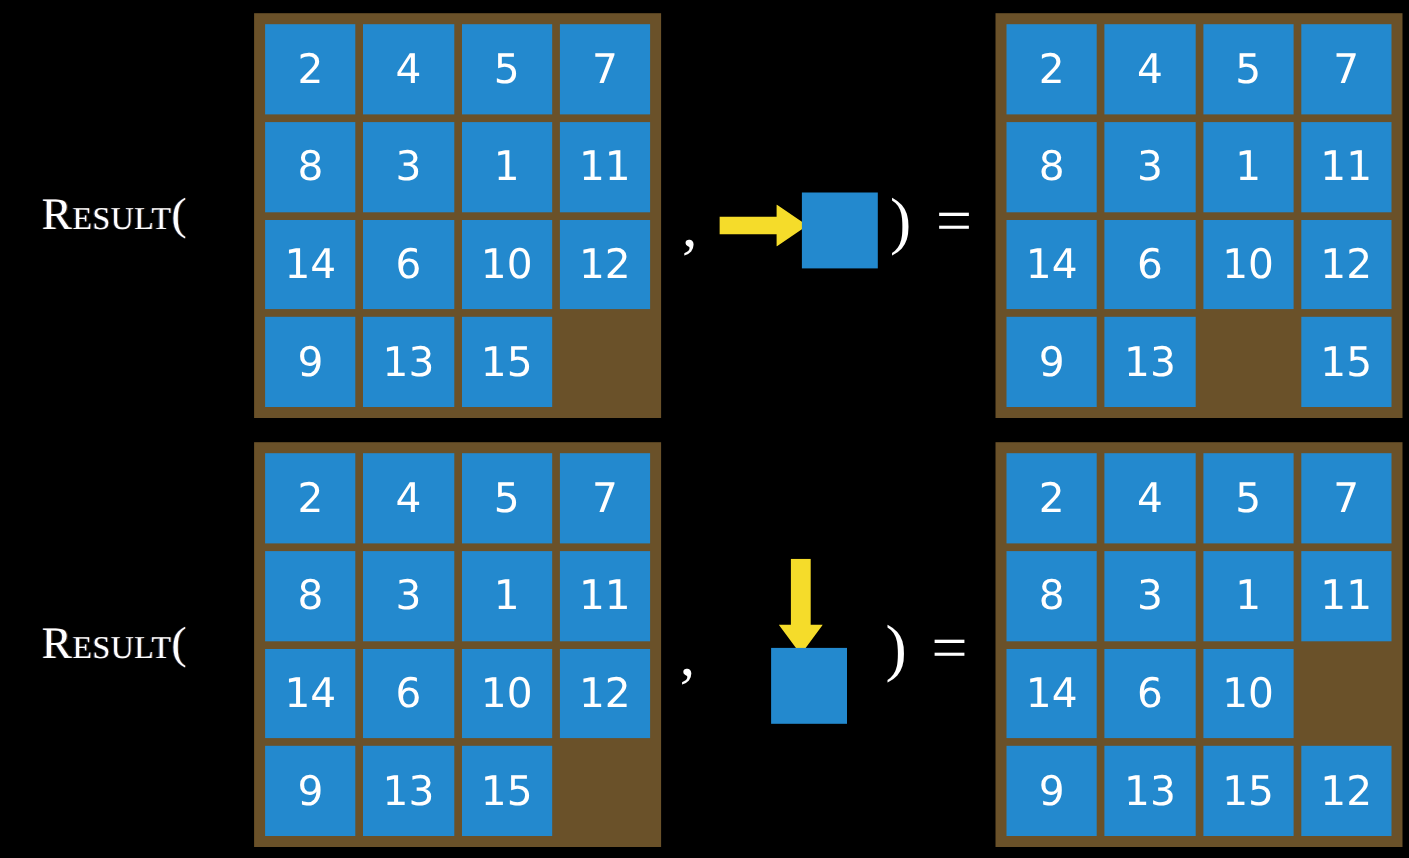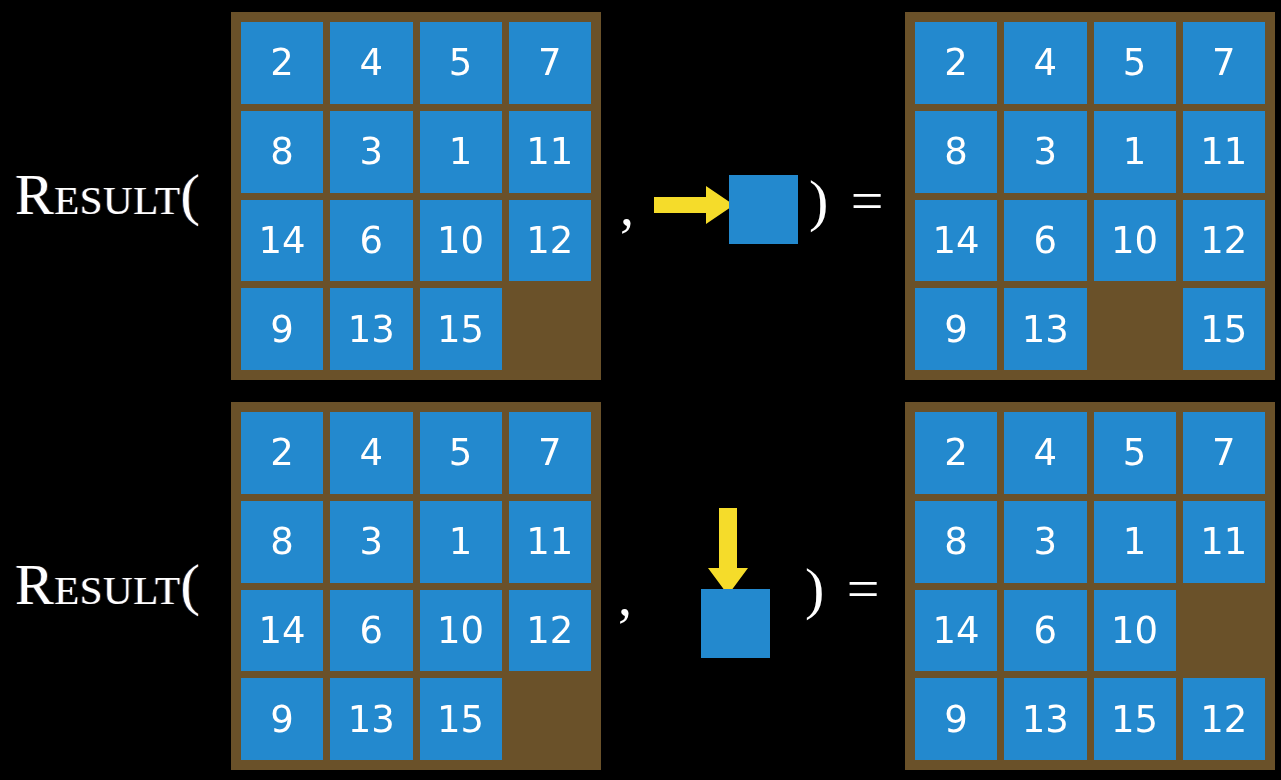--- a/index.html
+++ b/index.html
@@ -27,27 +27,27 @@
     left: 0;
     width: 1281px;
     height: 390px;
   }
   .eq-row.row-1 { top: 0px; }
   .eq-row.row-2 { top: 390px; }
 
   
   .result-label {
     position: absolute;
-    left: 15px;
+    left: 38px;
     top: 50%;
     transform: translateY(-50%);
     color: #ffffff;
     font-family: "Liberation Serif", "DejaVu Serif", serif;
     font-variant: small-caps;
-    font-size: 58px;
+    font-size: 41px;
     line-height: 1;
     letter-spacing: 0.5px;
     white-space: nowrap;
     text-shadow: 1px 0 0 rgba(150,90,40,0.55), -1px 0 0 rgba(60,110,190,0.5);
     text-align: center;
   }
 
   
   .board {
     position: absolute;

